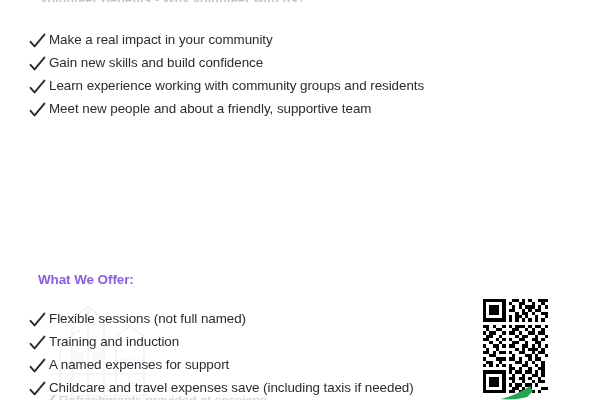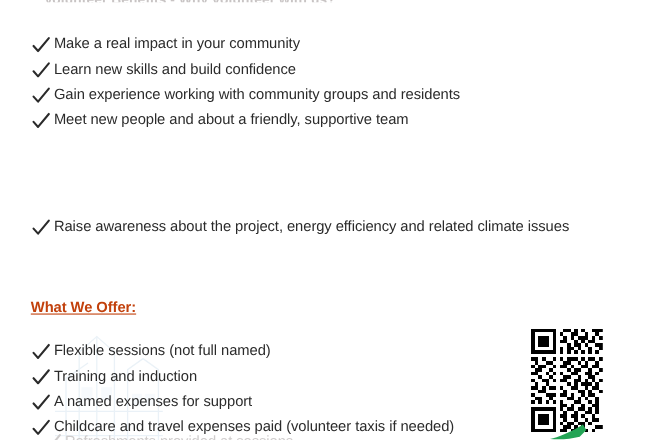--- a/index.html
+++ b/index.html
@@ -95,26 +95,25 @@
     line-height: 19.5px;
     color: #231f20;
     letter-spacing: -0.05px;
   }
   #para-roles { top: 136px; }
   .accent { color: #c0392b; }
   .dash   { color: #c0392b; font-weight: bold; }
 
   .heading {
     position: absolute;
-    left: 28px;
+    left: 38px;
     font-size: 13.4px;
     font-weight: bold;
-    color: #c2410c;
+    color: #8b5cf6;
     letter-spacing: -0.05px;
-    text-decoration: underline;
   }
   #heading-offer { top: 272px; }
 
   
   .clip-row {
     position: absolute;
     left: 38px;
     top: 392px;
     width: 430px;
     height: 8px;
@@ -177,56 +176,48 @@
       </span>
       <span class="item-text">Make a real impact in your community</span>
     </div>
 
     <div class="item">
       <span class="check">
         <svg viewBox="0 0 19 18" aria-hidden="true">
             <path d="M2.5 9.8 L6.6 14.4 L16.4 2.6" fill="none" stroke="#2b2b2b" stroke-width="1.9" stroke-linecap="round" stroke-linejoin="round"></path>
           </svg>
       </span>
-      <span class="item-text">Learn new skills and build confidence</span>
-    </div>
-
-    <div class="item">
-      <span class="check">
-        <svg viewBox="0 0 19 18" aria-hidden="true">
-            <path d="M2.5 9.8 L6.6 14.4 L16.4 2.6" fill="none" stroke="#2b2b2b" stroke-width="1.9" stroke-linecap="round" stroke-linejoin="round"></path>
-          </svg>
-      </span>
-      <span class="item-text">Gain experience working with community groups and residents</span>
+      <span class="item-text">Gain new skills and build confidence</span>
+    </div>
+
+    <div class="item">
+      <span class="check">
+        <svg viewBox="0 0 19 18" aria-hidden="true">
+            <path d="M2.5 9.8 L6.6 14.4 L16.4 2.6" fill="none" stroke="#2b2b2b" stroke-width="1.9" stroke-linecap="round" stroke-linejoin="round"></path>
+          </svg>
+      </span>
+      <span class="item-text">Learn experience working with community groups and residents</span>
     </div>
 
     <div class="item">
       <span class="check">
         <svg viewBox="0 0 19 18" aria-hidden="true">
             <path d="M2.5 9.8 L6.6 14.4 L16.4 2.6" fill="none" stroke="#2b2b2b" stroke-width="1.9" stroke-linecap="round" stroke-linejoin="round"></path>
           </svg>
       </span>
       <span class="item-text">Meet new people and about a friendly, supportive team</span>
     </div>
 
   </div>
 
 
   <div class="list" id="list-roles">
 
 
 
-    <div class="item">
-      <span class="check">
-        <svg viewBox="0 0 19 18" aria-hidden="true">
-            <path d="M2.5 9.8 L6.6 14.4 L16.4 2.6" fill="none" stroke="#2b2b2b" stroke-width="1.9" stroke-linecap="round" stroke-linejoin="round"></path>
-          </svg>
-      </span>
-      <span class="item-text">Raise awareness about the project, energy efficiency and related climate issues</span>
-    </div>
 
   </div>
 
   <div class="heading" id="heading-offer">What We Offer:</div>
 
   <div class="list" id="list-offer">
 
     <div class="item">
       <span class="check">
         <svg viewBox="0 0 19 18" aria-hidden="true">
@@ -253,21 +244,21 @@
       </span>
       <span class="item-text">A named expenses for support</span>
     </div>
 
     <div class="item">
       <span class="check">
         <svg viewBox="0 0 19 18" aria-hidden="true">
             <path d="M2.5 9.8 L6.6 14.4 L16.4 2.6" fill="none" stroke="#2b2b2b" stroke-width="1.9" stroke-linecap="round" stroke-linejoin="round"></path>
           </svg>
       </span>
-      <span class="item-text">Childcare and travel expenses paid (volunteer taxis if needed)</span>
+      <span class="item-text">Childcare and travel expenses save (including taxis if needed)</span>
     </div>
 
   </div>
 
   <div class="clip-row">
     <div class="item">
       <span class="check">
         <svg viewBox="0 0 19 18" aria-hidden="true">
             <path d="M2.5 9.8 L6.6 14.4 L16.4 2.6" fill="none" stroke="#2b2b2b" stroke-width="1.9" stroke-linecap="round" stroke-linejoin="round"></path>
           </svg>

